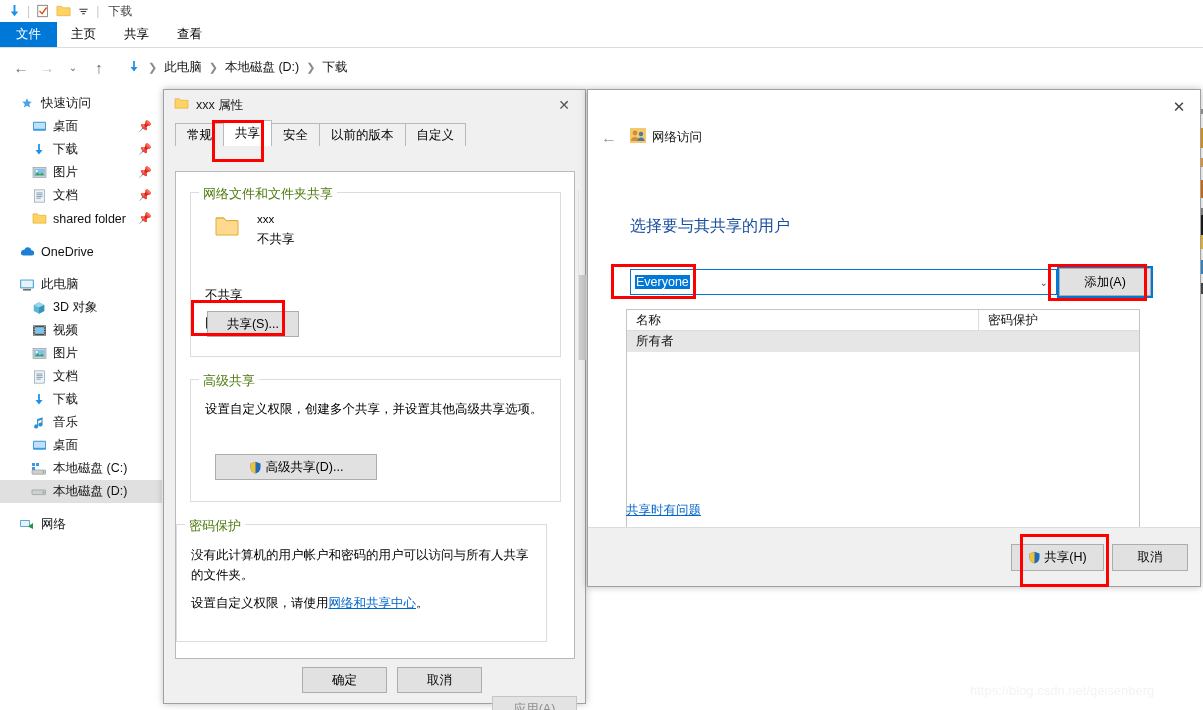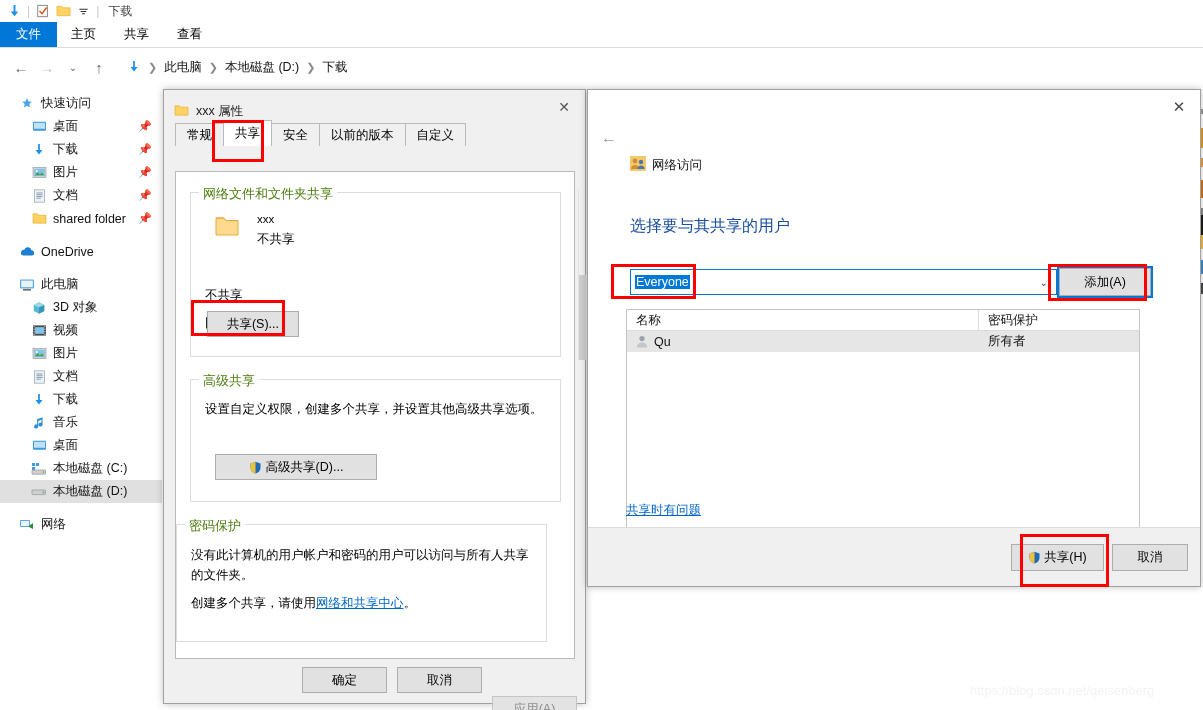--- a/index.html
+++ b/index.html
@@ -59,21 +59,21 @@
   .sb-icon { width:18px; height:16px; display:flex; align-items:center; justify-content:center; margin-right:5px; flex:0 0 18px;}
   .pin { position:absolute; right:10px; color:#9a9a9a; font-size:11px; }
   .sb-gap { height:10px; }
 
   
   .propdlg {
     position:absolute; left:163px; top:89px; width:423px; height:615px;
     background:#f0f0f0; border:1px solid #a0a0a0;
     box-shadow: 0 0 7px rgba(0,0,0,0.25);
   }
-  .propdlg-title { height:30px; display:flex; align-items:flex-end; padding:0 6px 0 10px; }
+  .propdlg-title { height:30px; display:flex; align-items:center; padding:0 6px 0 10px; }
   .propdlg-title .t { font-size:12.5px; color:#222; margin-left:7px; }
   .propdlg-close { margin-left:auto; width:30px; height:26px; display:flex; align-items:center;
     justify-content:center; color:#555; font-size:14px; }
   .tabstrip { display:flex; align-items:flex-end; padding-left:11px; height:26px; position:relative; }
   .tab {
     height:23px; padding:0 11px; display:flex; align-items:center; font-size:12.5px;
     border:1px solid #b9b9b9; border-bottom:none; background:#f0f0f0; margin-right:-1px;
     position:relative; color:#000;
   }
   .tab.active { background:#ffffff; height:26px; z-index:3; }
@@ -97,21 +97,21 @@
   
   .netdlg {
     position:absolute; left:587px; top:89px; width:614px; height:498px;
     background:#ffffff; border:1px solid #a0a0a0;
     box-shadow: 0 0 7px rgba(0,0,0,0.25);
   }
   .net-close { position:absolute; right:4px; top:4px; width:34px; height:26px;
     display:flex; align-items:center; justify-content:center; color:#444; font-size:15px; }
   .net-back { position:absolute; left:10px; top:38px; width:22px; height:20px;
     display:flex; align-items:center; justify-content:center; color:#9b9b9b; font-size:16px; }
-  .net-headline { position:absolute; left:42px; top:38px; display:flex; align-items:center;margin-top:28px; }
+  .net-headline { position:absolute; left:42px; top:38px; display:flex; align-items:center; }
   .net-headline .t { font-size:12.5px; color:#111; margin-left:6px; }
   .net-h1 { position:absolute; left:42px; top:126px; font-size:16px; color:#1a4fa0; }
   .net-sub { position:absolute; left:42px; top:161px; font-size:12.5px; color:#111; }
   .combo {
     position:absolute; left:42px; top:179px; width:427px; height:26px;
     border:1px solid #0078d7; background:#fff; display:flex; align-items:center;
     padding-left:4px; font-size:12.5px;
   }
   .combo .sel { background:#0078d7; color:#ffffff; padding:0 1px; }
   .combo .arrow { margin-left:auto; color:#555; font-size:10px; padding-right:8px; }
@@ -478,21 +478,21 @@
               </svg>
           </span>
           <span>高级共享(D)...</span>
         </div>
       </div>
 
       <div class="fieldset" style="left:0; top:352px; width:371px; height:118px;">
         <span class="fs-legend">密码保护</span>
         <span style="position:absolute;left:14px;top:20px;width:340px;font-size:12.5px;line-height:1.6;">没有此计算机的用户帐户和密码的用户可以访问与所有人共享的文件夹。</span>
         <div style="position:absolute;left:14px;top:70px;font-size:12.5px;">
-          <span>创建多个共享，请使用</span><span class="link">网络和共享中心</span><span>。</span>
+          <span>设置自定义权限，请使用</span><span class="link">网络和共享中心</span><span>。</span>
         </div>
       </div>
     </div>
 
     <div class="winbtn" style="position:absolute;left:138px;top:577px;width:85px;height:26px;">
       <span>确定</span>
     </div>
     <div class="winbtn" style="position:absolute;left:233px;top:577px;width:85px;height:26px;">
       <span>取消</span>
     </div>
@@ -531,29 +531,20 @@
     <div class="addbtn">
       <span>添加(A)</span>
     </div>
 
     <div class="usertable">
       <div class="ut-head">
         <div class="ut-col" style="width:352px;">名称</div>
         <div class="ut-col" style="flex:1;">密码保护</div>
       </div>
       <div class="ut-row">
-        <div class="ut-cell" style="width:352px;">
-          <span style="margin-right:6px;display:flex;">
-            <svg width="12" height="13" viewBox="0 0 12 13">
-                <circle cx="6" cy="3.6" r="2.6" fill="#9aa2ab"></circle>
-                <path d="M0.8 12.4c0-2.8 2.3-4.8 5.2-4.8s5.2 2 5.2 4.8z" fill="#c2c8cd"></path>
-              </svg>
-          </span>
-          <span>Qu</span>
-        </div>
         <div class="ut-cell" style="flex:1;">所有者</div>
       </div>
     </div>
 
     <a class="problink link">共享时有问题</a>
 
     <div class="net-footer">
       <div class="winbtn" style="position:absolute;left:423px;top:16px;width:93px;height:27px;gap:3px;">
         <span style="display:flex;align-items:center;">
           <svg width="13" height="13" viewBox="0 0 14 14">

